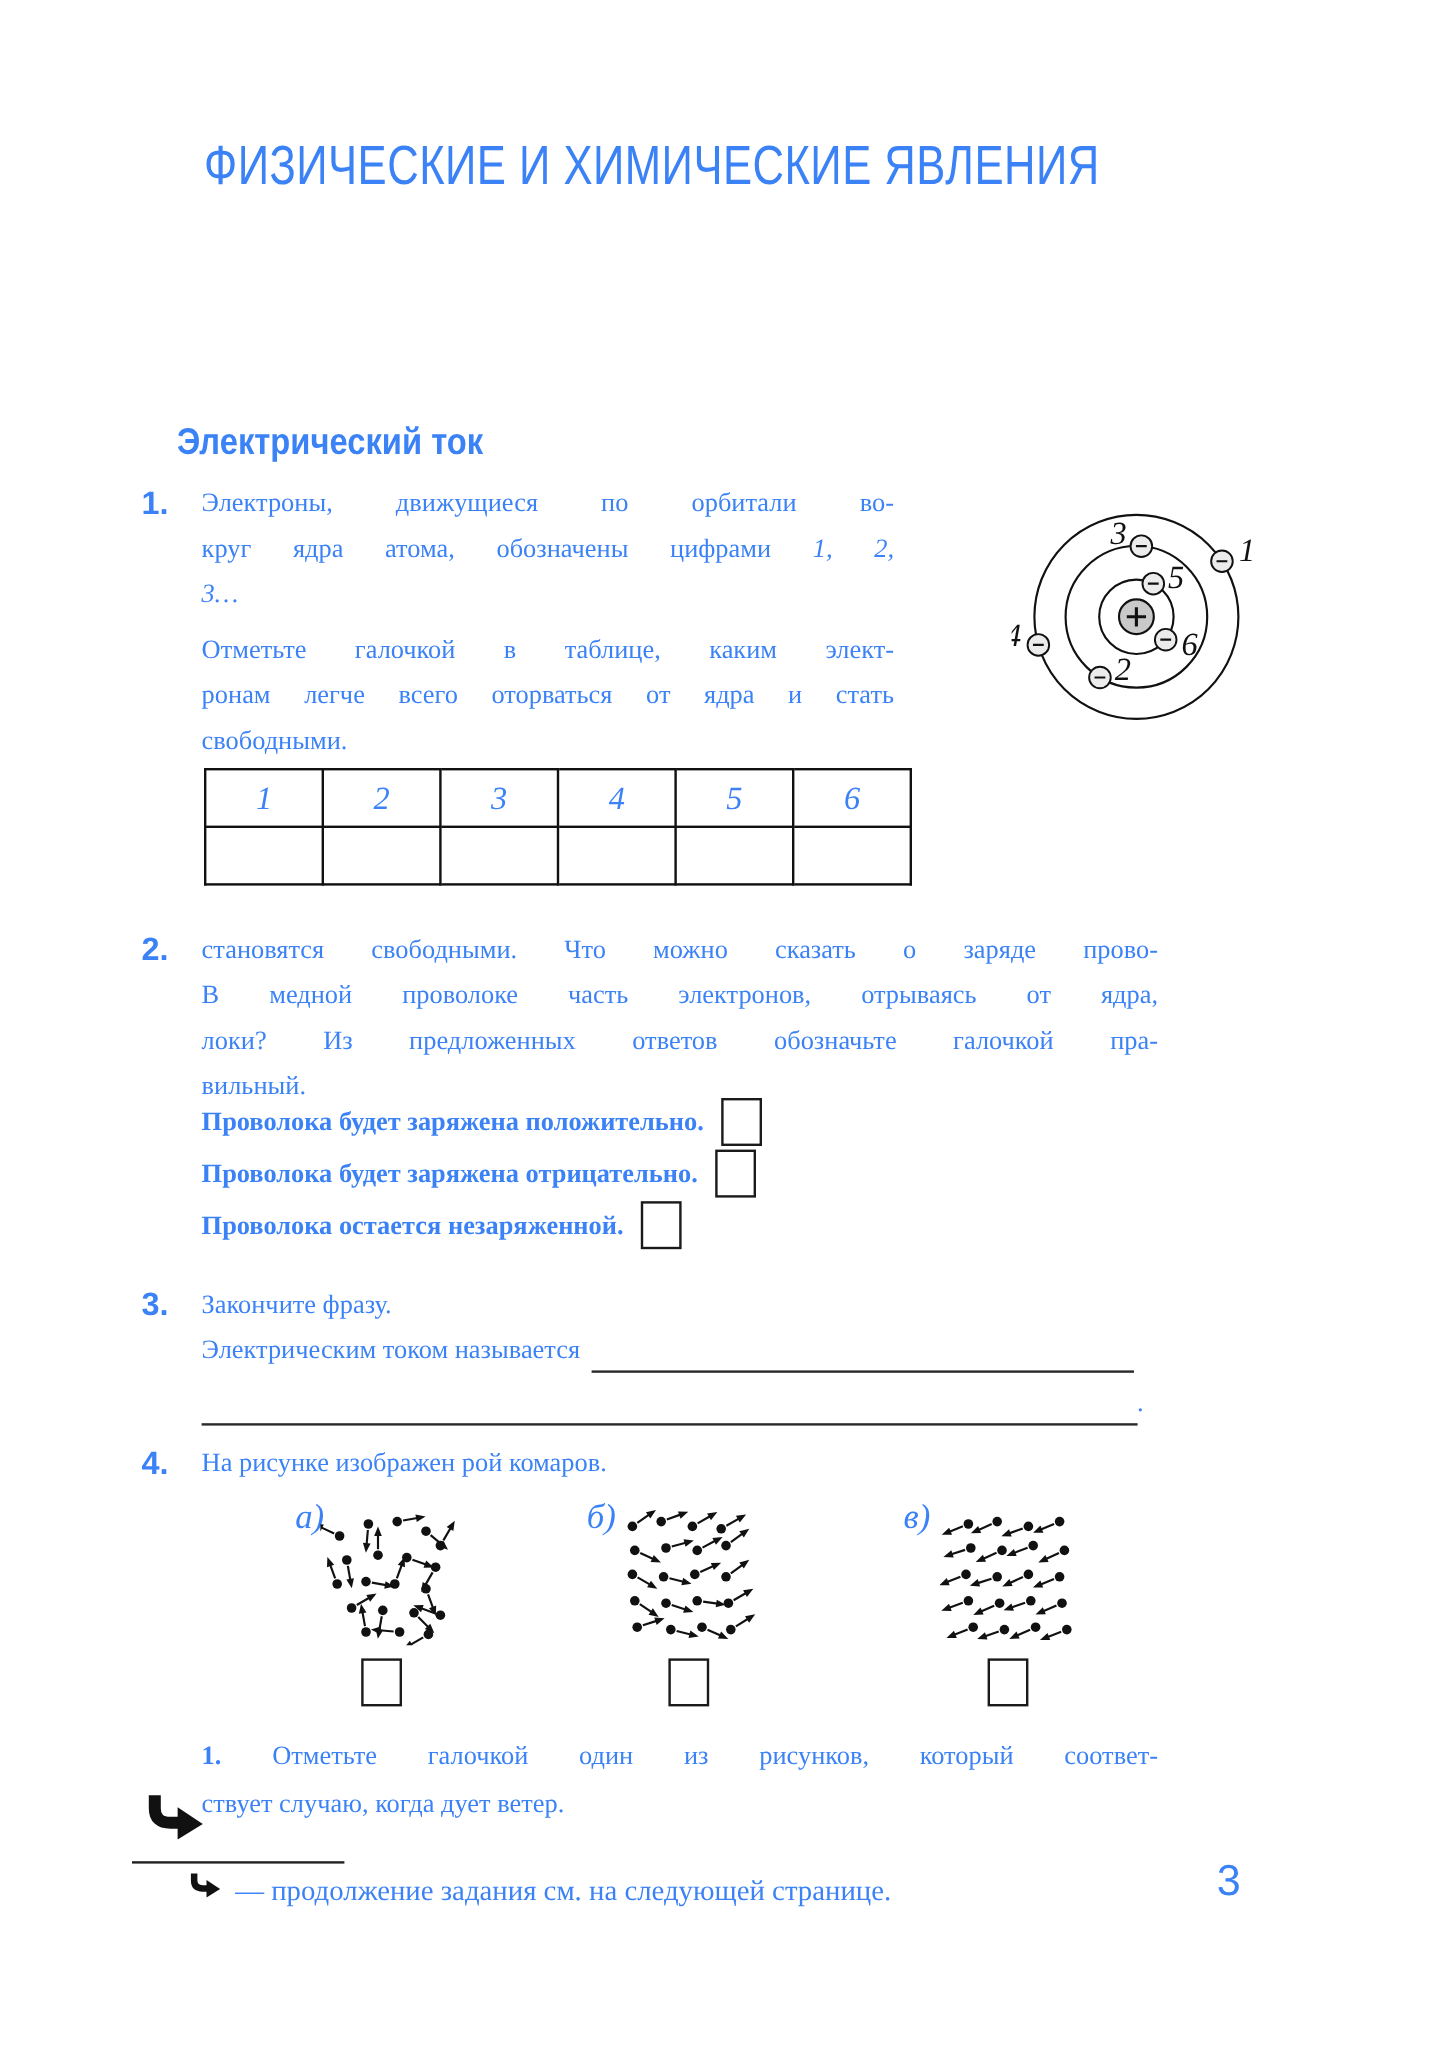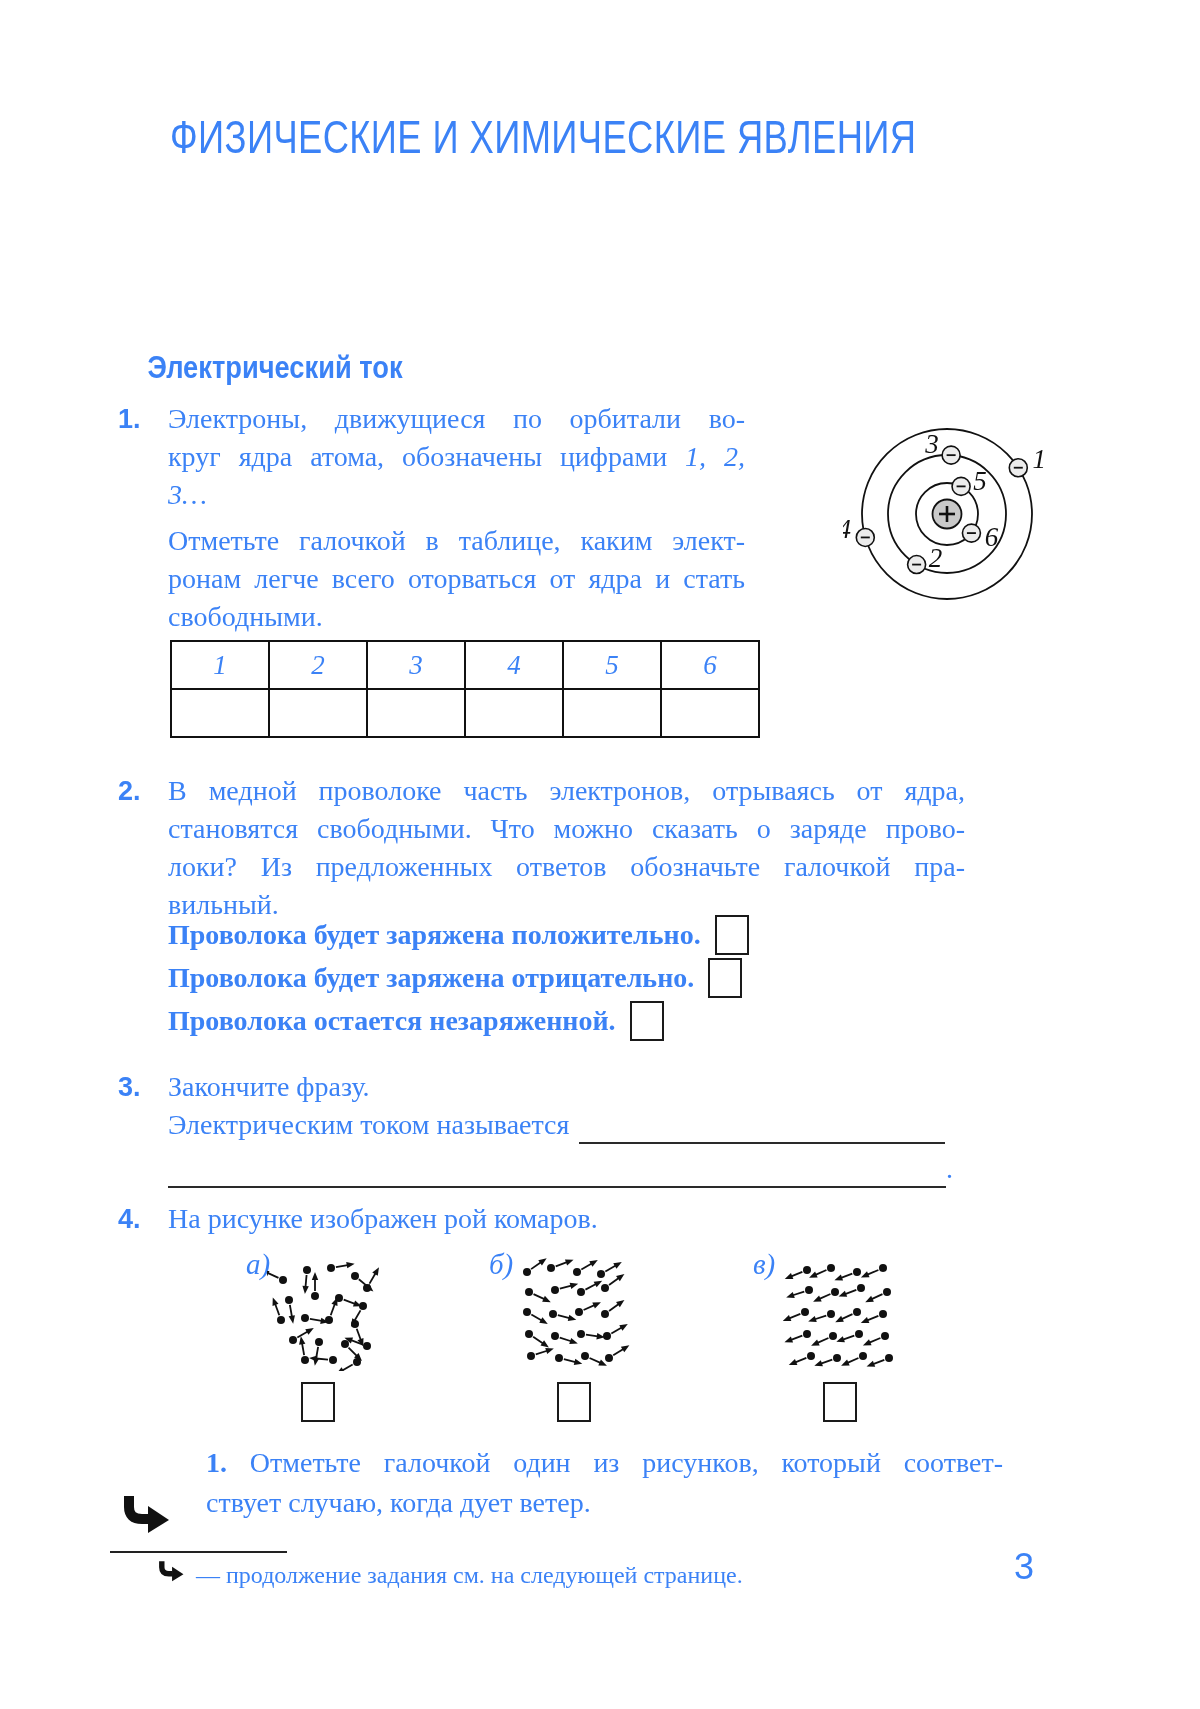--- a/index.html
+++ b/index.html
@@ -1,20 +1,20 @@
 <!DOCTYPE html>
 <html><head>
 <meta charset="utf-8">
 <style>
   html,body{margin:0;padding:0;background:#fff;}
   .page{position:relative;width:1200px;height:1709px;background:#fff;color:#3b82f6;
         font-family:"Liberation Serif","DejaVu Serif",serif;overflow:hidden;}
   .abs{position:absolute;}
   .sans{font-family:"Liberation Sans","DejaVu Sans",sans-serif;}
-  .body-text{font-size:28px;line-height:38px;}
+  .body-text{font-size:22px;line-height:38px;}
   .jl{text-align:justify;text-align-last:justify;}
   .qnum{font-family:"Liberation Sans","DejaVu Sans",sans-serif;font-weight:bold;font-size:27px;line-height:38px;}
   .lines-justified div{text-align:justify;text-align-last:justify;}
   .lines-justified div.lastline{text-align-last:left;}
   #title{left:170px;top:110px;font-size:46px;white-space:nowrap;
          transform:scaleX(0.79);transform-origin:0 0;letter-spacing:0.5px;}
   #section-heading-wrap{left:130px;top:350px;width:820px;}
   #section-heading-wrap span{display:inline-block;font-weight:bold;font-size:31px;
          transform:scaleX(0.88);white-space:nowrap;}
   .answer-table{border-collapse:collapse;}
@@ -98,22 +98,22 @@
         <td></td>
         <td></td>
         <td></td>
       </tr>
     </tbody>
       </table>
   </div>
 
   <div class="abs qnum" style="left:118px;top:772px;">2.</div>
   <div class="abs body-text lines-justified" style="left:168px;top:772px;width:797px;">
+      <div>становятся свободными. Что можно сказать о заряде прово-</div>
       <div>В медной проволоке часть электронов, отрываясь от ядра,</div>
-      <div>становятся свободными. Что можно сказать о заряде прово-</div>
       <div>локи? Из предложенных ответов обозначьте галочкой пра-</div>
       <div class="lastline">вильный.</div>
     </div>
 
   <div class="abs body-text" style="left:168px;top:913px;font-weight:bold;">
     <div class="opt-row">
       <span>Проволока будет заряжена положительно.</span>
       <div class="cbx"></div>
     </div>
     <div class="opt-row">
@@ -334,21 +334,21 @@
         <circle cx="106" cy="102" r="4" fill="#111"></circle>
         <line x1="101.332097867514" y1="103.7918397477265" x2="90.12913274954757" y2="108.0922551422701" stroke="#111" stroke-width="1.8"></line>
         <polygon points="83.59406976406716,110.60083078908721 89.91593573749981,104.74642982793377 92.20949061458973,110.72134455751585" fill="#111"></polygon>
       </svg>
   </div>
 
   <div class="abs cbx" style="left:301px;top:1382px;"></div>
   <div class="abs cbx" style="left:557px;top:1382px;"></div>
   <div class="abs cbx" style="left:823px;top:1382px;"></div>
 
-  <div class="abs body-text" style="left:168px;top:1443px;width:797px;line-height:40px;margin-left:38px;">
+  <div class="abs body-text" style="left:168px;top:1443px;width:797px;line-height:40px;">
     <div class="jl"><b>1.</b> <span>Отметьте галочкой один из рисунков, который соответ-</span></div>
     <div><span>ствует случаю, когда дует ветер.</span></div>
   </div>
 
   <div class="abs" style="left:122px;top:1494px;">
     <svg width="48" height="42" viewBox="0 0 48 42">
       <path d="M7 2 L7 13 Q7 25 20 25 L27 25" fill="none" stroke="#111" stroke-width="10"></path>
       <polygon points="26,12 47,26 26,39" fill="#111"></polygon>
     </svg>
   </div>

